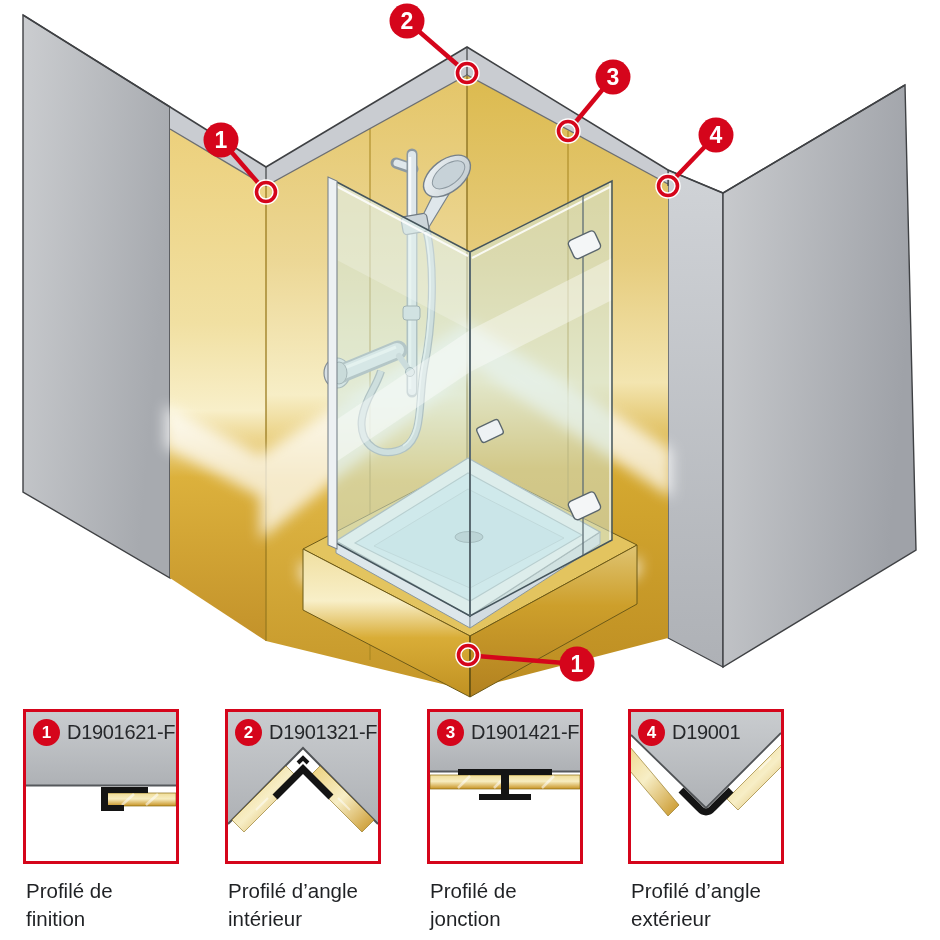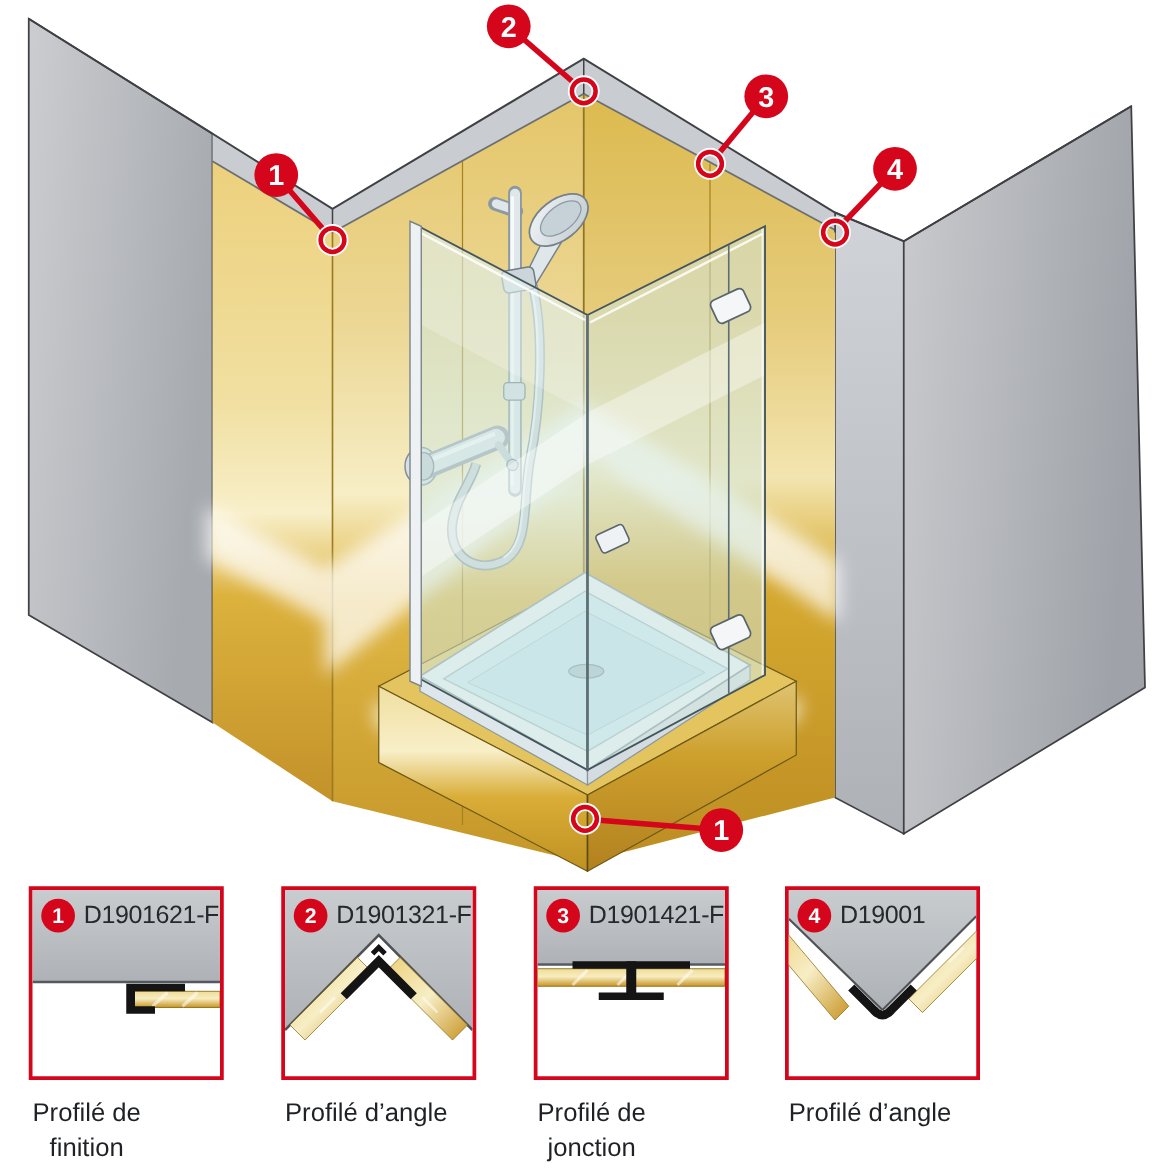--- a/index.html
+++ b/index.html
@@ -8,21 +8,21 @@
   #scene{position:absolute;top:0;left:0;}
   svg text.badge-num{font-family:"Liberation Sans",sans-serif;font-weight:bold;font-size:23px;fill:#fff;}
   .legend-item{position:absolute;top:709px;width:162px;}
   .pbox{position:relative;width:150px;height:149px;border:3px solid #d5051b;background:#fff;}
   .pbox svg{display:block;}
   .box-head{position:absolute;top:7px;left:7px;display:flex;align-items:center;}
   .num-badge{width:27px;height:27px;border-radius:50%;background:#d5051b;color:#fff;
     font-weight:bold;font-size:17px;display:flex;align-items:center;justify-content:center;flex:0 0 auto;}
   .part-code{margin-left:7px;font-size:20px;color:#26282b;white-space:nowrap;letter-spacing:-0.3px;}
   .caption{position:absolute;top:168px;left:3px;font-size:20.5px;color:#1f2124;line-height:28px;}
-  .caption span{display:block;text-align:center;}
+  .caption span{display:block;}
 </style>
 </head>
 <body>
 
 <div id="page">
 
 <svg id="scene" width="940" height="705" viewBox="0 0 940 705">
   <defs>
     <linearGradient id="grayL" x1="0" y1="0" x2="1" y2="0.35">
       <stop offset="0" stop-color="#cbcdd0"></stop>
@@ -285,20 +285,21 @@
       <path d="M47,85 L75,57 L103,85" fill="none" stroke="#141414" stroke-width="7"></path>
       <path d="M70,51 L75,46 L80,51" fill="none" stroke="#141414" stroke-width="4"></path>
     </svg>
     <div class="box-head">
       <div class="num-badge">2</div>
       <div class="part-code">D1901321-F</div>
     </div>
   </div>
   <div class="caption">
     <span>Profilé d’angle</span>
+    <span>intérieur</span>
   </div>
 </div>
 
 <div class="legend-item" style="left:427px">
   <div class="pbox">
     <svg width="150" height="149" viewBox="0 0 150 149">
       <rect x="0" y="0" width="150" height="59" fill="url(#g1a)"></rect>
       <line x1="0" y1="59.5" x2="150" y2="59.5" stroke="#55585c" stroke-width="2"></line>
       <rect x="0" y="63" width="150" height="14" fill="url(#gs1)" stroke="#8a6d15" stroke-width="0.7"></rect>
       <g stroke="#ffffff" stroke-width="2.5" opacity="0.55">
@@ -336,16 +337,17 @@
       </g>
       <path d="M50,78 L68,96 Q75,104 82,96 L100,78" fill="none" stroke="#141414" stroke-width="7"></path>
     </svg>
     <div class="box-head">
       <div class="num-badge">4</div>
       <div class="part-code">D19001</div>
     </div>
   </div>
   <div class="caption">
     <span>Profilé d’angle</span>
+    <span>extérieur</span>
   </div>
 </div>
 
 </div>
 
 </body></html>

